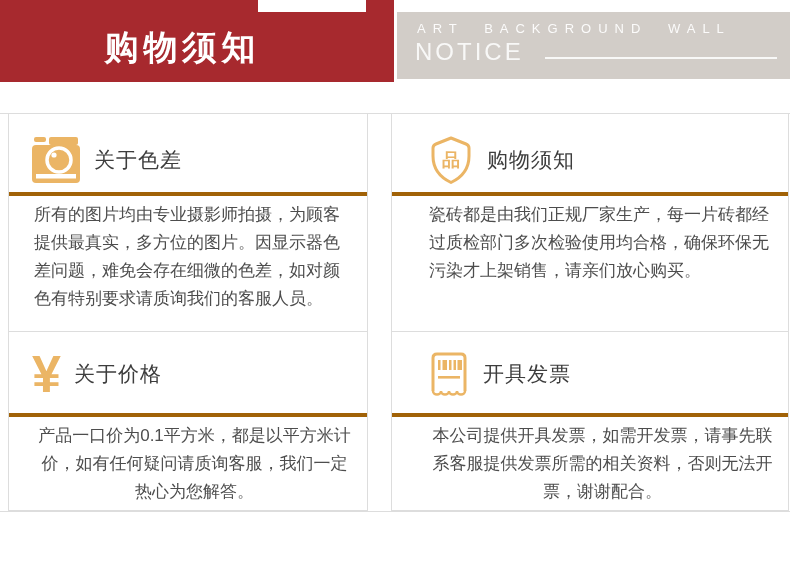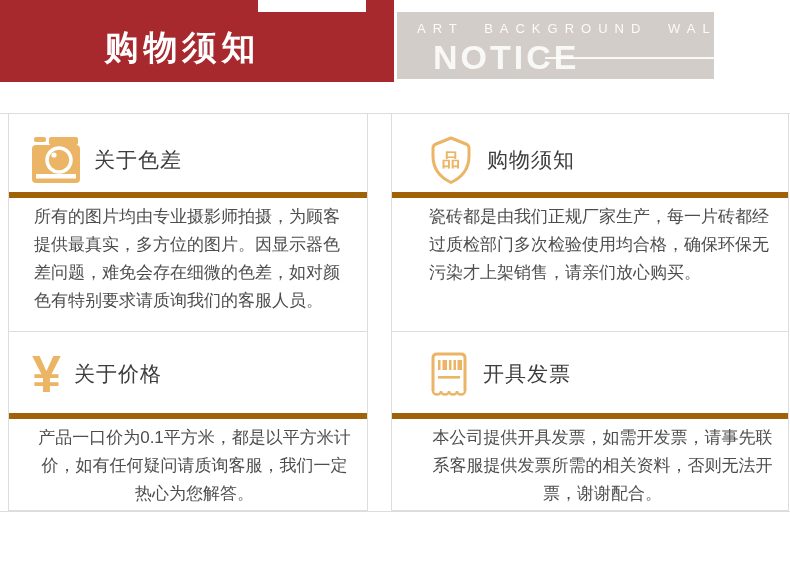--- a/index.html
+++ b/index.html
@@ -8,48 +8,48 @@
 
   
   .red-main  { position:absolute; left:0;   top:12px; width:394px; height:70px; background:#A7292E; }
   .red-left  { position:absolute; left:0;   top:0;    width:258px; height:13px; background:#A7292E; }
   .red-tab   { position:absolute; left:366px;top:0;   width:28px;  height:13px; background:#A7292E; }
   .banner-title {
     position:absolute; left:0; top:12px; width:394px; height:70px;
     line-height:70px; text-align:center; padding-right:29px;
     color:#fff; font-size:34px; font-weight:bold; letter-spacing:5px;
   }
-  .gray-band { position:absolute; left:397px; top:12px; width:317px; height:67px; background:#D2CDC8; }
+  .gray-band { position:absolute; left:397px; top:12px; width:393px; height:67px; background:#D2CDC8; }
   .band-line1 {
     position:absolute; left:20px; top:9px; color:rgba(255,255,255,0.92);
     font-size:13px; letter-spacing:7px; word-spacing:10px; white-space:nowrap;
   }
   .band-line2 {
-    position:absolute; left:36px; top:26px; color:rgba(255,255,255,0.85);
-    font-size:34px; letter-spacing:3px; font-weight:bold;
+    position:absolute; left:18px; top:26px; color:rgba(255,255,255,0.85);
+    font-size:24px; letter-spacing:3px; font-weight:normal;
   }
   .band-rule { position:absolute; left:148px; top:45px; width:232px; height:2px; background:rgba(255,255,255,0.85); }
 
   
   .hr { position:absolute; left:0; width:790px; height:1px; background:#DDDDDD; }
   .hr.top { top:113px; }
   .hr.bottom { top:511px; }
 
   
   .box { position:absolute; top:113px; height:398px; border:1px solid #DDDDDD; background:#fff;
          display:flex; flex-direction:column; overflow:hidden; }
   .box.left  { left:8px;   width:360px; }
   .box.right { left:391px; width:398px; }
 
   .row-head { height:78px; flex:0 0 78px; display:flex; align-items:center; padding-top:14px; }
   .row-head.second { height:82px; flex:0 0 82px; border-top:1px solid #DDDDDD; padding-top:2px; }
   .box.left  .row-head { padding-left:23px; }
   .box.right .row-head { padding-left:37px; }
 
-  .row-body { flex:0 0 139px; border-top:6px solid #a16207; padding:5px 12px 0 25px;
+  .row-body { flex:0 0 139px; border-top:4px solid #a16207; padding:5px 12px 0 25px;
               font-size:17px; line-height:28px; color:#4D4D4D; }
   .row-body.last { flex:1 1 auto; padding-top:5px;text-align:center; }
   .box.right .row-body { padding-left:37px; }
 
   .icon-wrap { display:flex; align-items:center; justify-content:center; margin-right:14px; }
   .sec-title { font-size:21px; color:#3D3D3D; letter-spacing:1px; }
 
   .yuan { font-size:52px; line-height:46px; font-weight:bold; color:#EBB565; margin-right:13px; }
 </style>
 </head>

